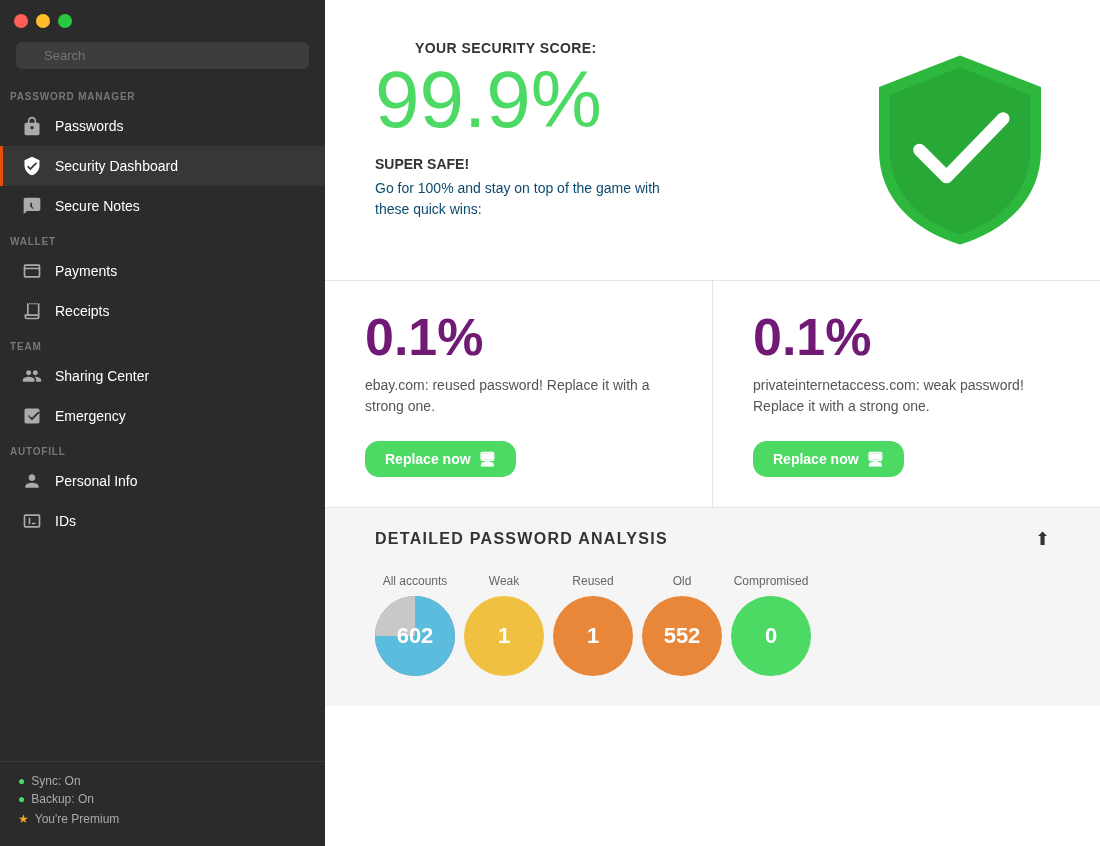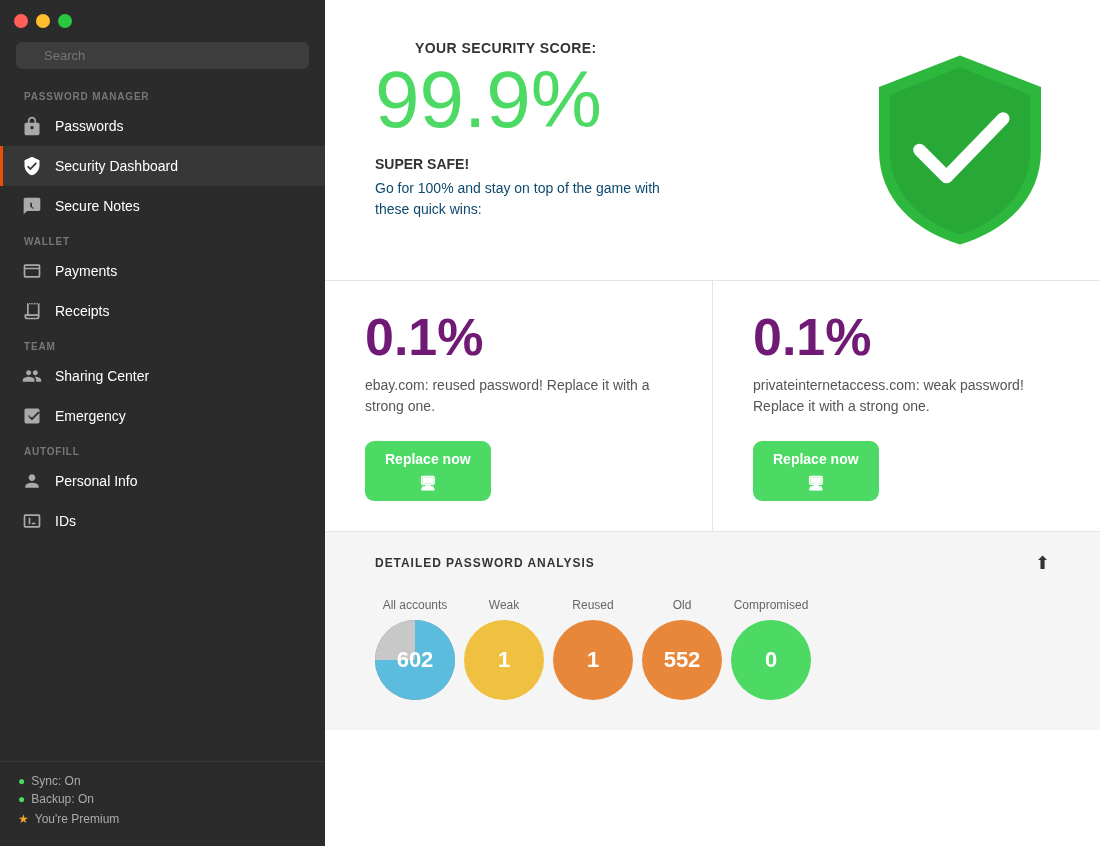--- a/index.html
+++ b/index.html
@@ -66,21 +66,21 @@
       color: #888;
       font-size: 12px;
     }
 
     
     .section-label {
       color: #777;
       font-size: 10px;
       font-weight: 600;
       letter-spacing: 0.08em;
-      padding: 10px 18px 4px 24px;
+      padding: 10px 18px 4px 10px;
       text-transform: uppercase;
     }
 
     
     .nav-item {
       display: flex;
       align-items: center;
       gap: 12px;
       padding: 9px 18px;
       color: #ffffff;
@@ -217,44 +217,43 @@
     .issue-desc {
       font-size: 14px;
       color: #555;
       line-height: 1.5;
       margin-bottom: 24px;
     }
     .replace-btn {
       background: #4cd964;
       color: #fff;
       border: none;
-      border-radius: 9px;
+      border-radius: 14px;
       padding: 10px 20px;
       font-size: 14px;
       font-weight: 600;
       cursor: pointer;
       display: flex;
       align-items: center;
       gap: 8px;
-      flex-direction: column;
     }
 
     
     .analysis-section {
       background: #f5f5f5;
       padding: 20px 50px 30px 50px;
     }
     .analysis-header {
       display: flex;
       justify-content: space-between;
       align-items: center;
       margin-bottom: 24px;
     }
     .analysis-title {
-      font-size: 12px;
+      font-size: 16px;
       font-weight: 700;
       color: #333;
       letter-spacing: 0.08em;
     }
     .analysis-icon {
       color: #333;
       font-size: 18px;
       cursor: pointer;
     }
     .stats-row {

